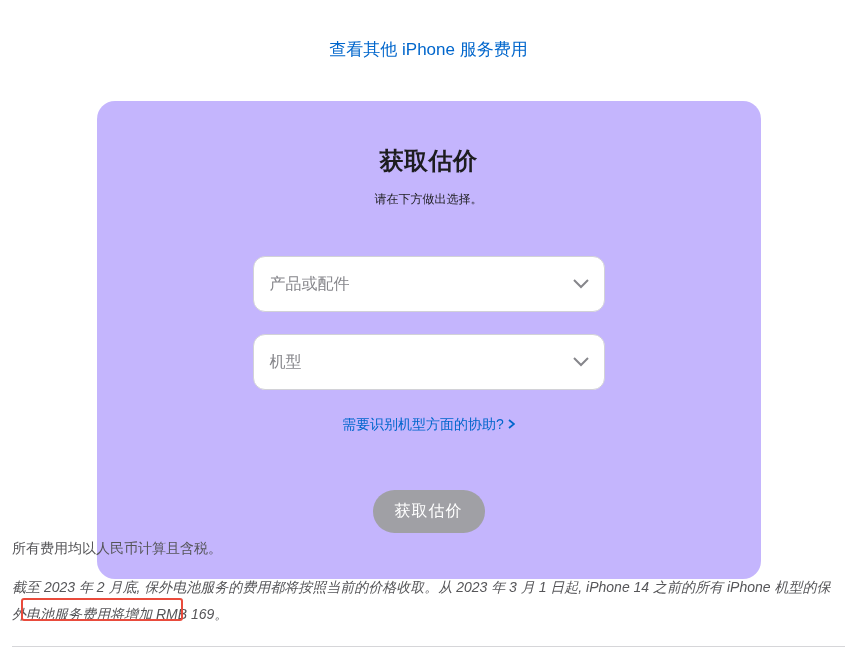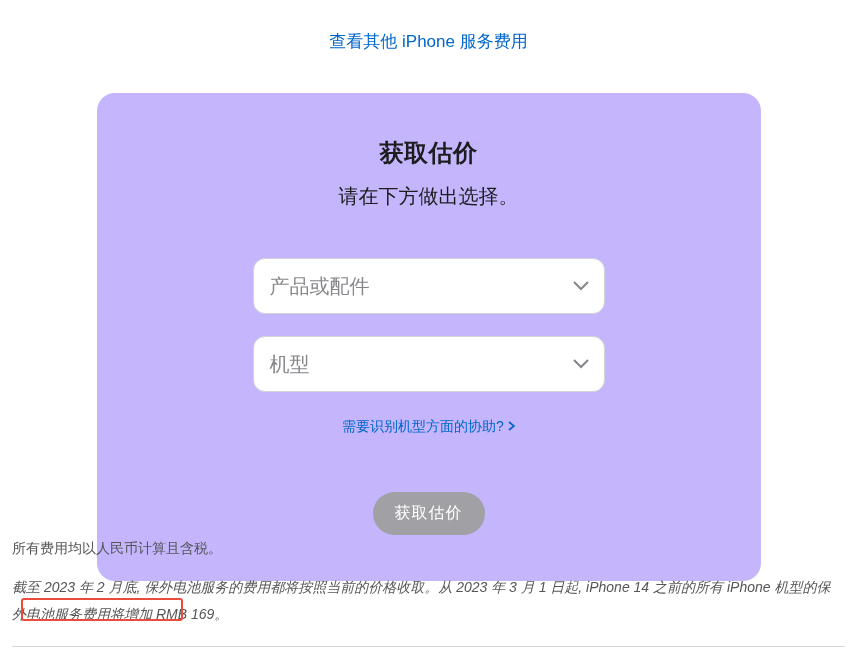--- a/index.html
+++ b/index.html
@@ -6,21 +6,21 @@
     body {
       font-family: -apple-system, BlinkMacSystemFont, "SF Pro Text", "Helvetica Neue", Arial, sans-serif;
       background: #ffffff;
       width: 857px;
       height: 663px;
       overflow: hidden;
     }
     .page {
       width: 100%;
       height: 100%;
-      padding-top: 30px;
+      padding-top: 38px;
       position: relative;
     }
     .top-link {
       text-align: center;
       color: #0066cc;
       font-size: 17px;
       margin-bottom: 40px;
       cursor: pointer;
     }
     .card {
@@ -32,38 +32,38 @@
       text-align: center;
     }
     .card-title {
       font-size: 24px;
       font-weight: 600;
       color: #1d1d1f;
       margin-bottom: 14px;
       letter-spacing: 0.5px;
     }
     .card-subtitle {
-      font-size: 20px;
+      font-size: 12px;
       color: #1d1d1f;
       margin-bottom: 48px;
       font-family: Liberation Mono, monospace;
     }
     .select-wrap {
       width: 352px;
       margin: 0 auto 22px auto;
       position: relative;
     }
     .select {
       width: 100%;
       height: 56px;
       border: 1px solid #d2d2d7;
       border-radius: 12px;
       background: #ffffff;
       padding: 0 44px 0 16px;
-      font-size: 20px;
+      font-size: 16px;
       color: #86868b;
       display: flex;
       align-items: center;
       cursor: pointer;
       text-align: left;
     }
     .chevron {
       position: absolute;
       right: 16px;
       top: 50%;

